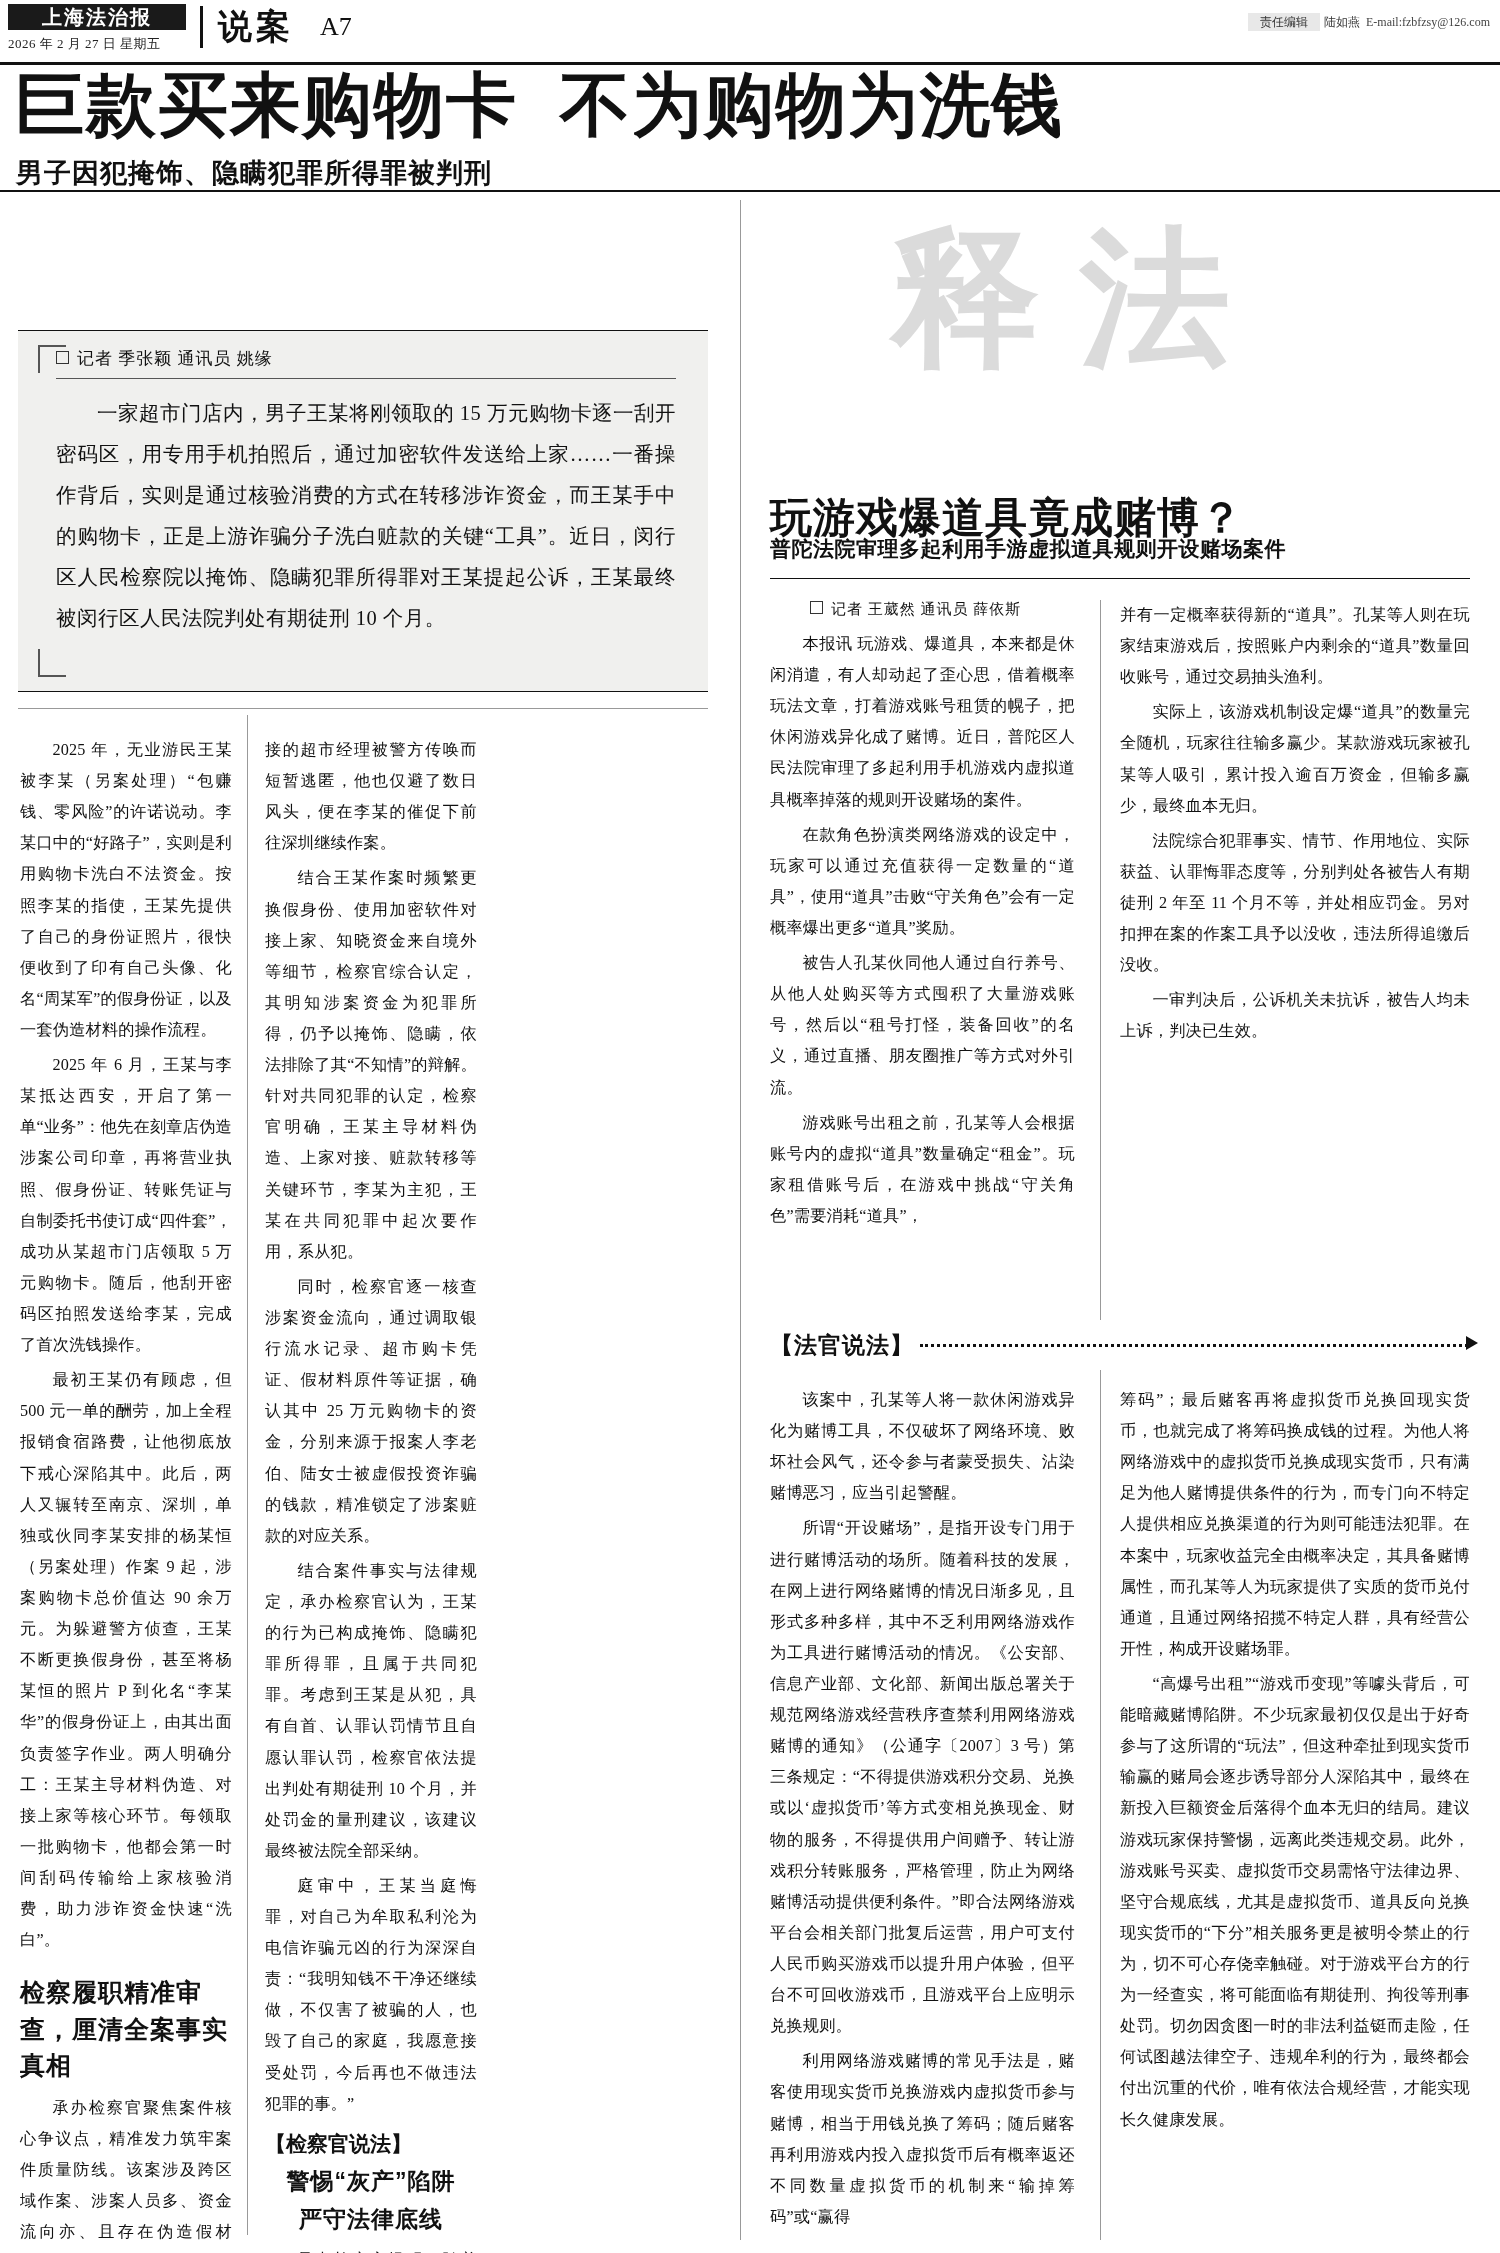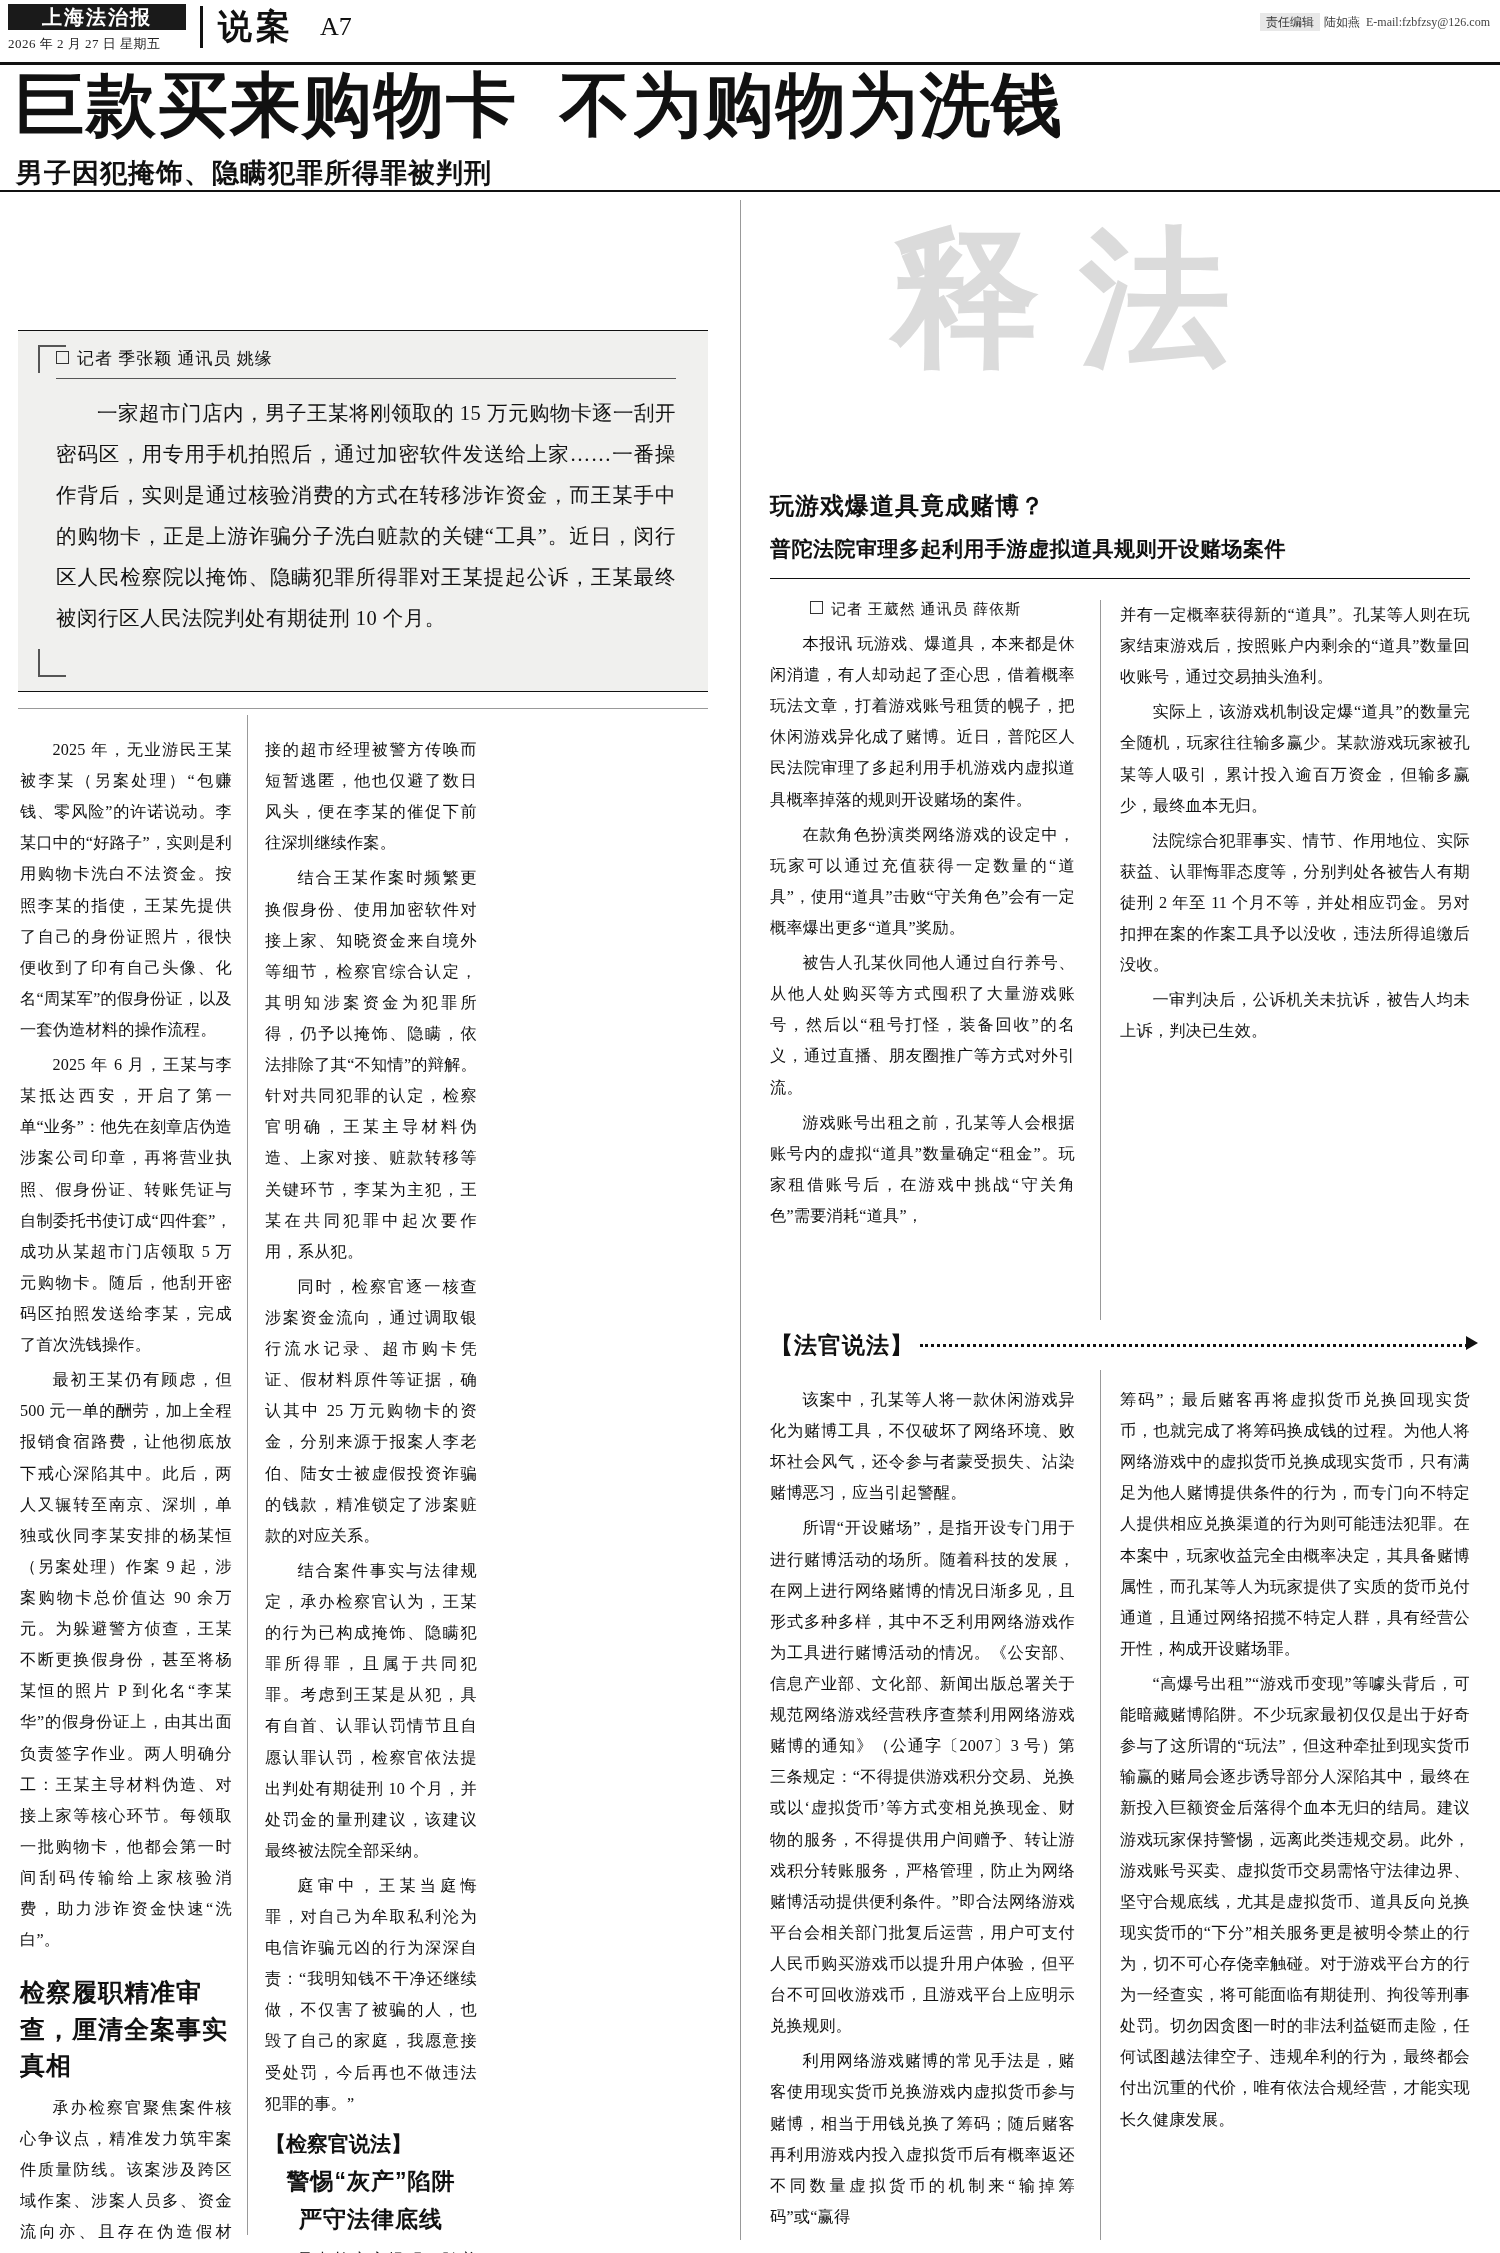--- a/index.html
+++ b/index.html
@@ -17,21 +17,21 @@
   .logo-name{
     width:178px;height:26px;background:#1a1a1a;color:#fff;
     font-family:"Liberation Serif",serif;font-size:20px;font-weight:bold;
     letter-spacing:2px;text-align:center;line-height:26px;
   }
   .logo-date{margin-top:5px;font-size:13px;color:#222;letter-spacing:.5px;}
   .sep-bar{position:absolute;left:200px;top:6px;width:3px;height:42px;background:#111;}
   .section-title{position:absolute;left:218px;top:4px;font-size:34px;font-weight:bold;letter-spacing:4px;}
   .section-page{position:absolute;left:320px;top:12px;font-size:26px;font-family:"Liberation Serif",serif;}
   .editor-info{position:absolute;right:10px;top:14px;font-size:12px;color:#333;}
-  .editor-info .ed-label{background:#e8e8e8;padding:2px 6px;margin-right:4px;}
+  .editor-info .ed-label{background:#e8e8e8;padding:2px 12px;margin-right:4px;}
   .editor-info .ed-mail{color:#444;margin-left:6px;}
 
   
   .headline-wrap{position:absolute;left:0;top:66px;width:1500px;}
   .headline{
     font-size:70px;font-weight:bold;letter-spacing:2px;
     font-family:"Liberation Serif",serif;line-height:1.15;
     padding-left:14px;
   }
   .headline .gap{display:inline-block;width:42px;}
@@ -77,21 +77,21 @@
   }
   .body-p{
     font-size:16.2px;line-height:1.92;text-align:justify;text-indent:2em;
     letter-spacing:.2px;margin:0 0 4px 0;
   }
   .body-p.noind{text-indent:0;}
 
   
   .art2-title{
     position:absolute;left:770px;top:490px;width:700px;
-    font-size:24px;font-weight:bold;letter-spacing:1px;
+    font-size:42px;font-weight:bold;letter-spacing:1px;
     font-family:"Liberation Sans",sans-serif;
   }
   .art2-sub{
     position:absolute;left:770px;top:535px;width:700px;
     font-size:21px;letter-spacing:.5px;font-family:"Liberation Sans",sans-serif;font-weight:bold;
   }
   .art2-rule{position:absolute;left:770px;top:578px;width:700px;height:1px;background:#111;}
 
   
   .judge-head{

